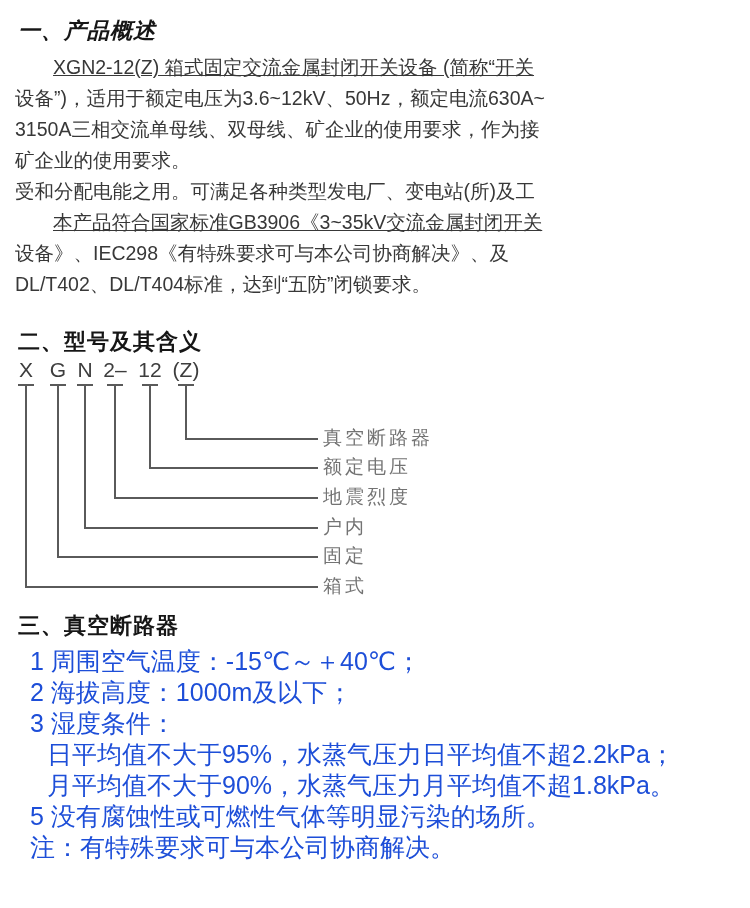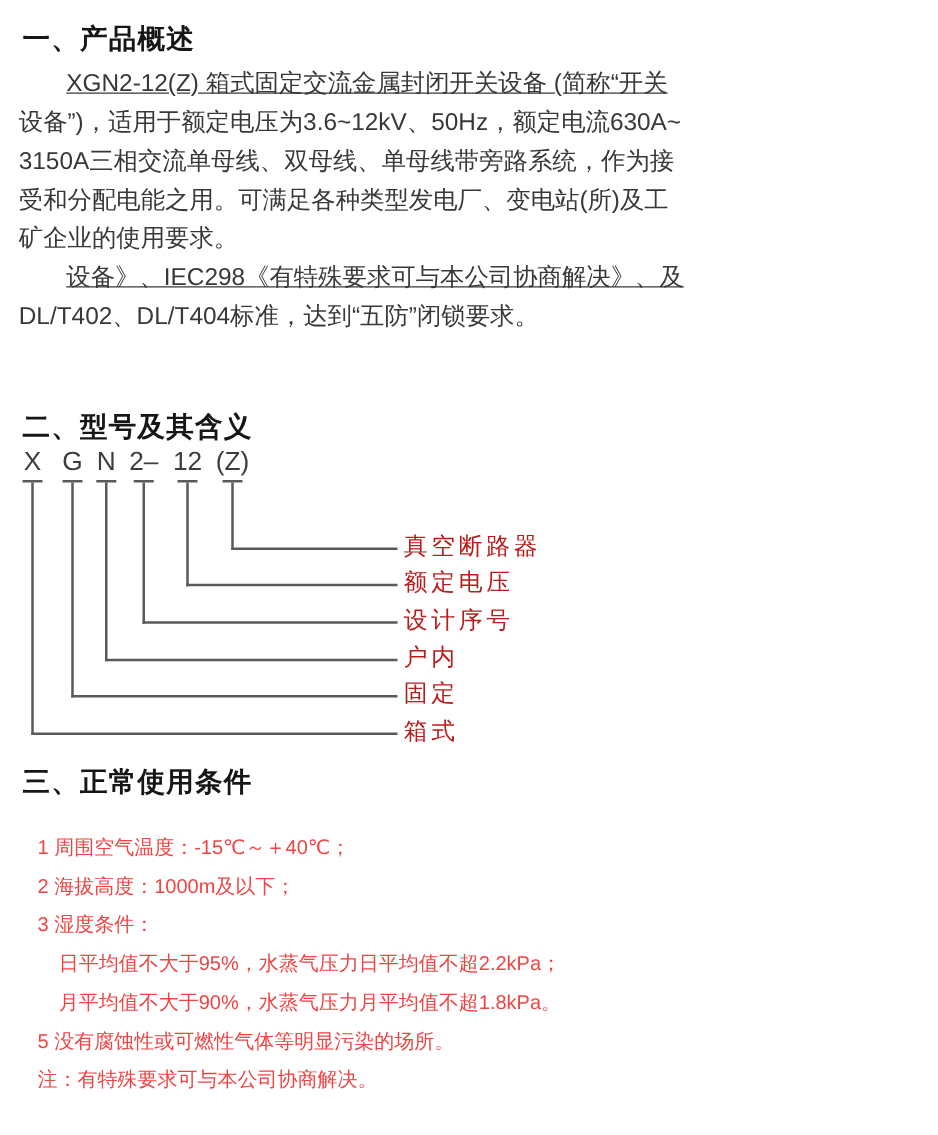--- a/index.html
+++ b/index.html
@@ -10,21 +10,21 @@
     color:#383838;
   }
   .page { position:absolute; inset:0; background:#ffffff; }
 
   .sec-title {
     position:absolute; left:18px;
     font-family:"Liberation Sans","DejaVu Sans",sans-serif;
     font-weight:700; font-size:22px; color:#161616; letter-spacing:1px;
     white-space:nowrap;
   }
-  #title-overview   { top:16px; }
+  #title-overview   { top:16px;font-style:italic; }
   #title-model      { top:327px; }
   #title-conditions { top:611px; }
 
   .body-block {
     position:absolute; left:15px; width:525px;
     font-size:19.5px; line-height:31px; color:#383838;
     white-space:nowrap;
   }
   #overview-body { top:52px; }
   .para-line { height:31px; }
@@ -35,49 +35,50 @@
   .model-symbol {
     position:absolute; top:0; transform:translateX(-50%);
     font-size:21px; color:#3d3d3d; font-weight:400; white-space:nowrap;
   }
   .tick  { position:absolute; top:26px; width:16px; height:2px; background:var(--line-color,#5a5a5a); }
   .vline { position:absolute; top:28px; width:2px;  background:var(--line-color,#5a5a5a); }
   .hline { position:absolute; height:2px; background:var(--line-color,#5a5a5a); }
   .model-label {
     position:absolute; left:323px; line-height:22px;
     font-family:"Liberation Serif","DejaVu Serif",serif;
-    font-size:19px; letter-spacing:3px; color:#b91c1c; white-space:nowrap;
+    font-size:19px; letter-spacing:3px; color:#737373; white-space:nowrap;
   }
 
   
   #conditions-list {
-    position:absolute; left:30px; top:663px; width:600px;
-    font-size:16px; line-height:31px; color:#ef4444; white-space:nowrap;
+    position:absolute; left:30px; top:646px; width:600px;
+    font-size:25px; line-height:31px; color:#1d4ed8; white-space:nowrap;
   }
   .cond-line { height:31px; }
   #conditions-list .cond-line:nth-child(4),
   #conditions-list .cond-line:nth-child(5),
   #conditions-list .cond-line:nth-child(8) { padding-left:17px; }
 </style>
 </head>
 <body style="background: rgb(255, 255, 255);">
 
 <div class="page">
 
   <div class="sec-title" id="title-overview">一、产品概述</div>
 
   <div class="body-block" id="overview-body">
     <div class="para">
       <div class="para-line">XGN2-12(Z) 箱式固定交流金属封闭开关设备 (简称“开关</div>
       <div class="para-line">设备”)，适用于额定电压为3.6~12kV、50Hz，额定电流630A~</div>
-      <div class="para-line">3150A三相交流单母线、双母线、单母线带旁路系统，作为接</div>
+      <div class="para-line">3150A三相交流单母线、双母线、矿企业的使用要求，作为接</div>
+      <div class="para-line">矿企业的使用要求。</div>
       <div class="para-line">受和分配电能之用。可满足各种类型发电厂、变电站(所)及工</div>
-      <div class="para-line">矿企业的使用要求。</div>
     </div>
     <div class="para">
+      <div class="para-line">本产品符合国家标准GB3906《3~35kV交流金属封闭开关</div>
       <div class="para-line">设备》、IEC298《有特殊要求可与本公司协商解决》、及</div>
       <div class="para-line">DL/T402、DL/T404标准，达到“五防”闭锁要求。</div>
     </div>
   </div>
 
   <div class="sec-title" id="title-model">二、型号及其含义</div>
 
   <div id="model-diagram">
 
     <span class="model-symbol" style="left:26px">X</span>
@@ -97,36 +98,36 @@
     <div class="vline" style="left:185px; height:54px"></div>
     <div class="hline" style="left:185px; top:80px;  width:133px"></div>
     <div class="model-label" style="top:69px">真空断路器</div>
 
     <div class="vline" style="left:149px; height:83px"></div>
     <div class="hline" style="left:149px; top:109px; width:169px"></div>
     <div class="model-label" style="top:98px">额定电压</div>
 
     <div class="vline" style="left:114px; height:113px"></div>
     <div class="hline" style="left:114px; top:139px; width:204px"></div>
-    <div class="model-label" style="top:128px">设计序号</div>
+    <div class="model-label" style="top:128px">地震烈度</div>
 
     <div class="vline" style="left:84px;  height:143px"></div>
     <div class="hline" style="left:84px;  top:169px; width:234px"></div>
     <div class="model-label" style="top:158px">户内</div>
 
     <div class="vline" style="left:57px;  height:172px"></div>
     <div class="hline" style="left:57px;  top:198px; width:261px"></div>
     <div class="model-label" style="top:187px">固定</div>
 
     <div class="vline" style="left:25px;  height:202px"></div>
     <div class="hline" style="left:25px;  top:228px; width:293px"></div>
     <div class="model-label" style="top:217px">箱式</div>
   </div>
 
-  <div class="sec-title" id="title-conditions">三、正常使用条件</div>
+  <div class="sec-title" id="title-conditions">三、真空断路器</div>
 
   <div id="conditions-list">
     <div class="cond-line">1 周围空气温度：-15℃～＋40℃；</div>
     <div class="cond-line">2 海拔高度：1000m及以下；</div>
     <div class="cond-line">3 湿度条件：</div>
     <div class="cond-line">日平均值不大于95%，水蒸气压力日平均值不超2.2kPa；</div>
     <div class="cond-line">月平均值不大于90%，水蒸气压力月平均值不超1.8kPa。</div>
     <div class="cond-line">5 没有腐蚀性或可燃性气体等明显污染的场所。</div>
     <div class="cond-line">注：有特殊要求可与本公司协商解决。</div>
   </div>

